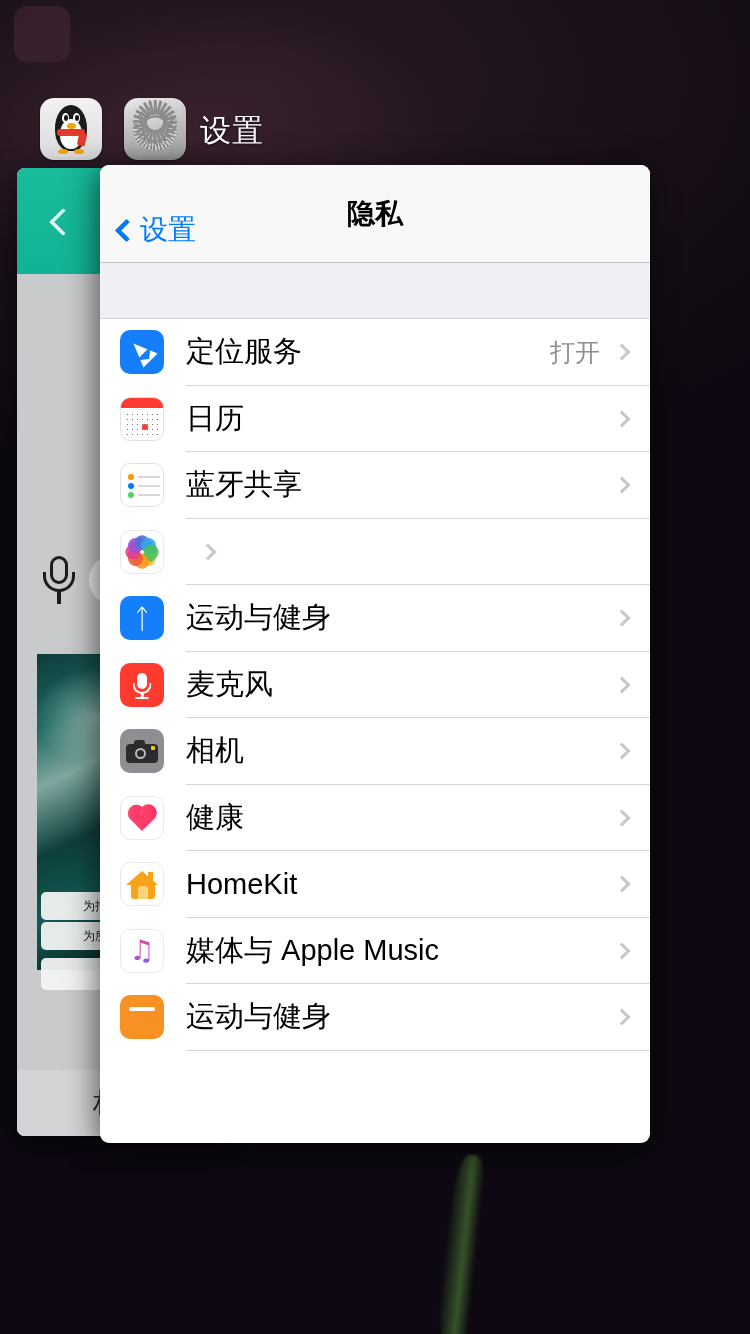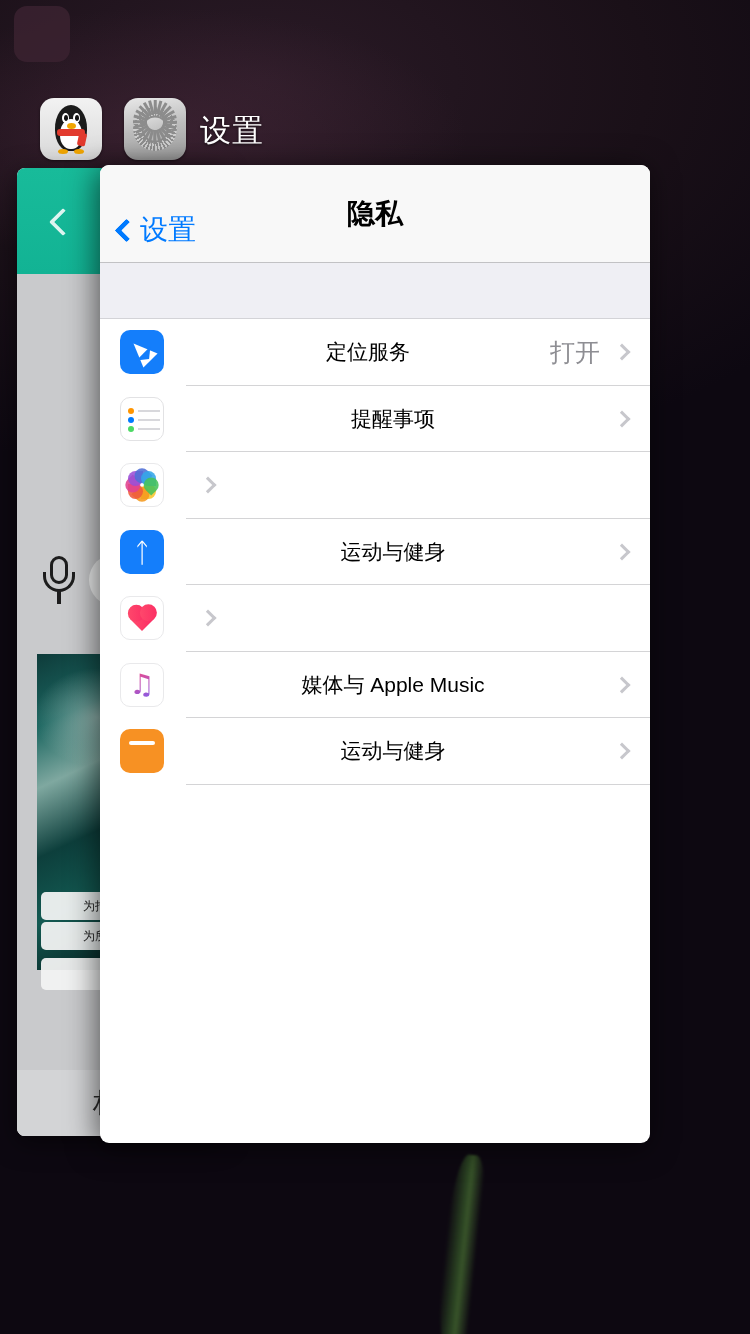--- a/index.html
+++ b/index.html
@@ -172,21 +172,21 @@
     cursor:pointer;
   }
   .row:after{
     content:""; position:absolute; left:86px; right:0; bottom:0;
     height:1px; background:#d4d4d6;
   }
   .row-icon{
     width:44px; height:44px; border-radius:10px; flex:0 0 44px;
     position:relative; overflow:hidden; margin-right:22px;
   }
-  .row-label{ font-size:21px; color:#000; flex:1; white-space:nowrap;text-align:center; }
+  .row-label{ font-size:29px; color:#000; flex:1; white-space:nowrap; }
   .row-value{ font-size:25px; color:#8e8e93; margin-right:16px; }
   .row-chev{
     width:12px; height:12px; border-top:3px solid #c7c7cc; border-right:3px solid #c7c7cc;
     transform:rotate(45deg); margin-right:22px; flex:0 0 12px;
   }
 
   
   .ic-location{ background:#147efb; }
   .ic-location .arrow{
     position:absolute; left:50%; top:50%; transform:translate(-50%,-50%) rotate(-45deg);
@@ -374,31 +374,41 @@
     <div class="row">
       <div class="row-icon ic-location">
           <div class="arrow"></div>
         </div>
       <div class="row-label">定位服务</div>
       <div class="row-value">打开</div>
       <div class="row-chev"></div>
     </div>
 
 
+    <div class="row">
+      <div class="row-icon ic-calendar">
+        <div class="top"></div>
+          <div class="grid"></div>
+          <div class="dot"></div>
+      </div>
+      <div class="row-label">日历</div>
+      <div class="row-value"></div>
+      <div class="row-chev"></div>
+    </div>
 
     <div class="row">
       <div class="row-icon ic-reminders">
         <div class="ln l1"></div>
           <div class="ln l2"></div>
           <div class="ln l3"></div>
         <div class="d d1"></div>
           <div class="d d2"></div>
           <div class="d d3"></div>
       </div>
-      <div class="row-label">提醒事项</div>
+      <div class="row-label">蓝牙共享</div>
       <div class="row-value"></div>
       <div class="row-chev"></div>
     </div>
 
     <div class="row">
       <div class="row-icon ic-photos" id="photos-icon">
           <div class="pet" style="background: rgb(248, 197, 44); transform: rotate(0deg) translate(-1px, -1px);"></div>
           <div class="pet" style="background: rgb(245, 154, 30); transform: rotate(45deg) translate(-1px, -1px);"></div>
           <div class="pet" style="background: rgb(239, 90, 58); transform: rotate(90deg) translate(-1px, -1px);"></div>
           <div class="pet" style="background: rgb(224, 65, 143); transform: rotate(135deg) translate(-1px, -1px);"></div>
@@ -413,31 +423,65 @@
 
     <div class="row">
       <div class="row-icon ic-bt">
           <span class="bt">ᛏ</span>
         </div>
       <div class="row-label">运动与健身</div>
       <div class="row-value"></div>
       <div class="row-chev"></div>
     </div>
 
-
-
+    <div class="row">
+      <div class="row-icon ic-mic">
+        <div class="cap"></div>
+          <div class="arc"></div>
+          <div class="stem"></div>
+          <div class="base"></div>
+      </div>
+      <div class="row-label">麦克风</div>
+      <div class="row-value"></div>
+      <div class="row-chev"></div>
+    </div>
+
+
+    <div class="row">
+      <div class="row-icon ic-camera">
+        <div class="hump"></div>
+          <div class="body"></div>
+          <div class="lens"></div>
+          <div class="fl"></div>
+      </div>
+      <div class="row-label">相机</div>
+      <div class="row-value"></div>
+      <div class="row-chev"></div>
+    </div>
 
     <div class="row">
       <div class="row-icon ic-health">
           <div class="hrt"></div>
         </div>
-      <div class="row-value"></div>
-      <div class="row-chev"></div>
-    </div>
-
+      <div class="row-label">健康</div>
+      <div class="row-value"></div>
+      <div class="row-chev"></div>
+    </div>
+
+    <div class="row">
+      <div class="row-icon ic-home">
+        <div class="chim"></div>
+          <div class="roof"></div>
+          <div class="wall"></div>
+          <div class="win"></div>
+      </div>
+      <div class="row-label">HomeKit</div>
+      <div class="row-value"></div>
+      <div class="row-chev"></div>
+    </div>
 
     <div class="row">
       <div class="row-icon ic-music">
           <span class="note">♫</span>
         </div>
       <div class="row-label">媒体与 Apple Music</div>
       <div class="row-value"></div>
       <div class="row-chev"></div>
     </div>
 

